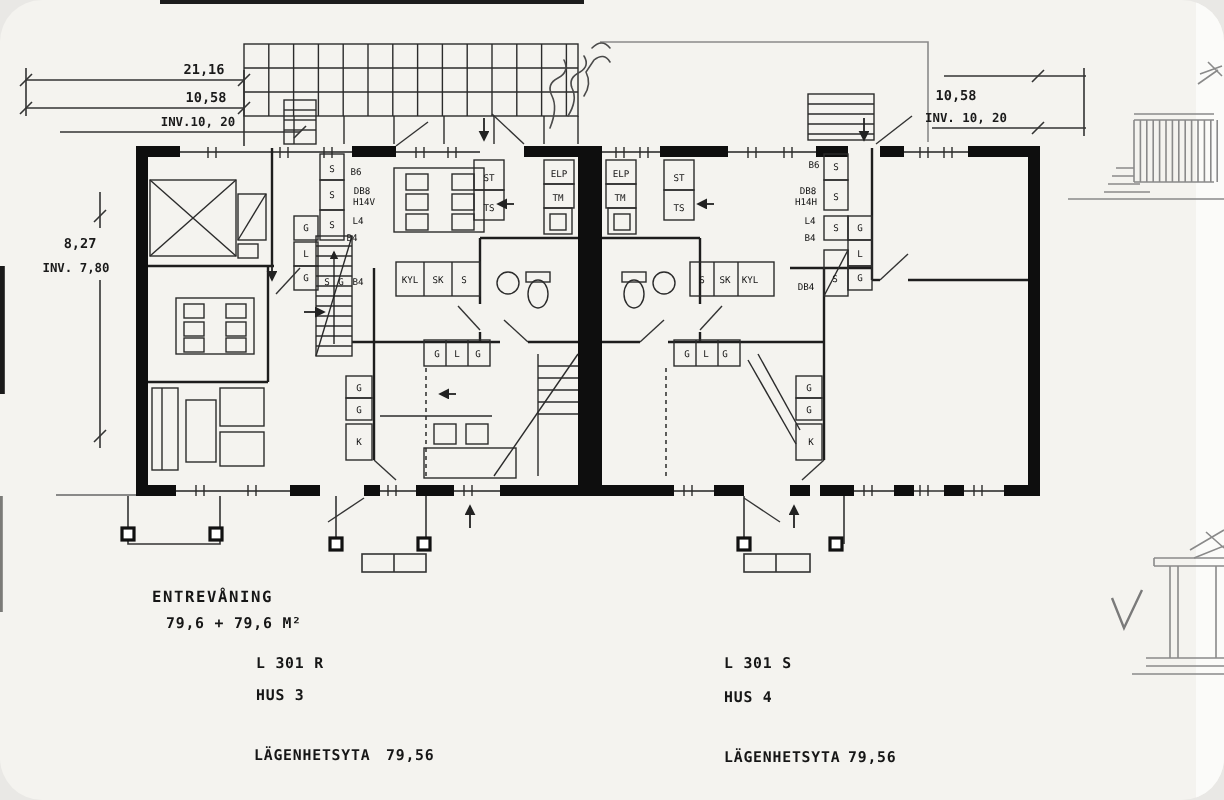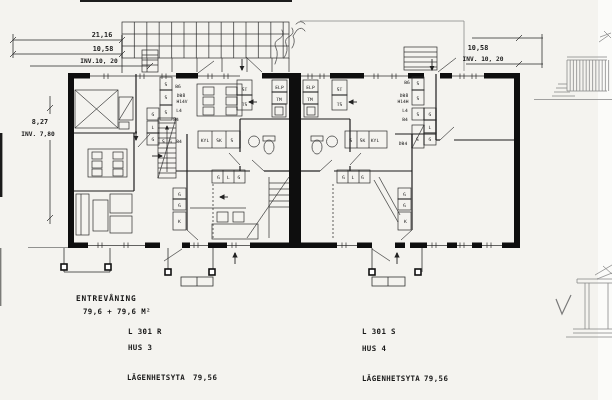--- a/index.html
+++ b/index.html
@@ -1,17 +1,17 @@
 <!DOCTYPE html>
 <html><head>
 <meta charset="utf-8">
 <style>
   html,body{margin:0;padding:0;background:#e9e8e5;}
   .page{position:relative;width:612px;height:400px;background:#f4f3ef;overflow:hidden;
-        font-family:"DejaVu Sans Mono","Liberation Mono",monospace;}
+        font-family:"DejaVu Sans Mono","Liberation Mono",monospace;border-radius:21px;}
   svg{position:absolute;left:0;top:0;}
   .t{font-family:"DejaVu Sans Mono","Liberation Mono",monospace;font-size:4.6px;fill:#141414;text-anchor:middle;}
   .dim{font-family:"DejaVu Sans Mono","Liberation Mono",monospace;font-size:6.8px;font-weight:700;fill:#1a1a1a;text-anchor:middle;}
   .dims{font-size:6.2px;}
   .tb{font-family:"DejaVu Sans Mono","Liberation Mono",monospace;font-size:7.4px;font-weight:700;fill:#161616;letter-spacing:.4px;}
   .tbl{font-size:7.8px;letter-spacing:.8px;}
   .thin{stroke:#2b2b2b;stroke-width:.7;fill:none;}
   .wall{fill:#0e0e0e;}
   .pencil{stroke:#8a8a8a;stroke-width:.8;fill:none;}
   .hand{stroke:#4a4a4a;stroke-width:.8;fill:none;stroke-linecap:round;}

